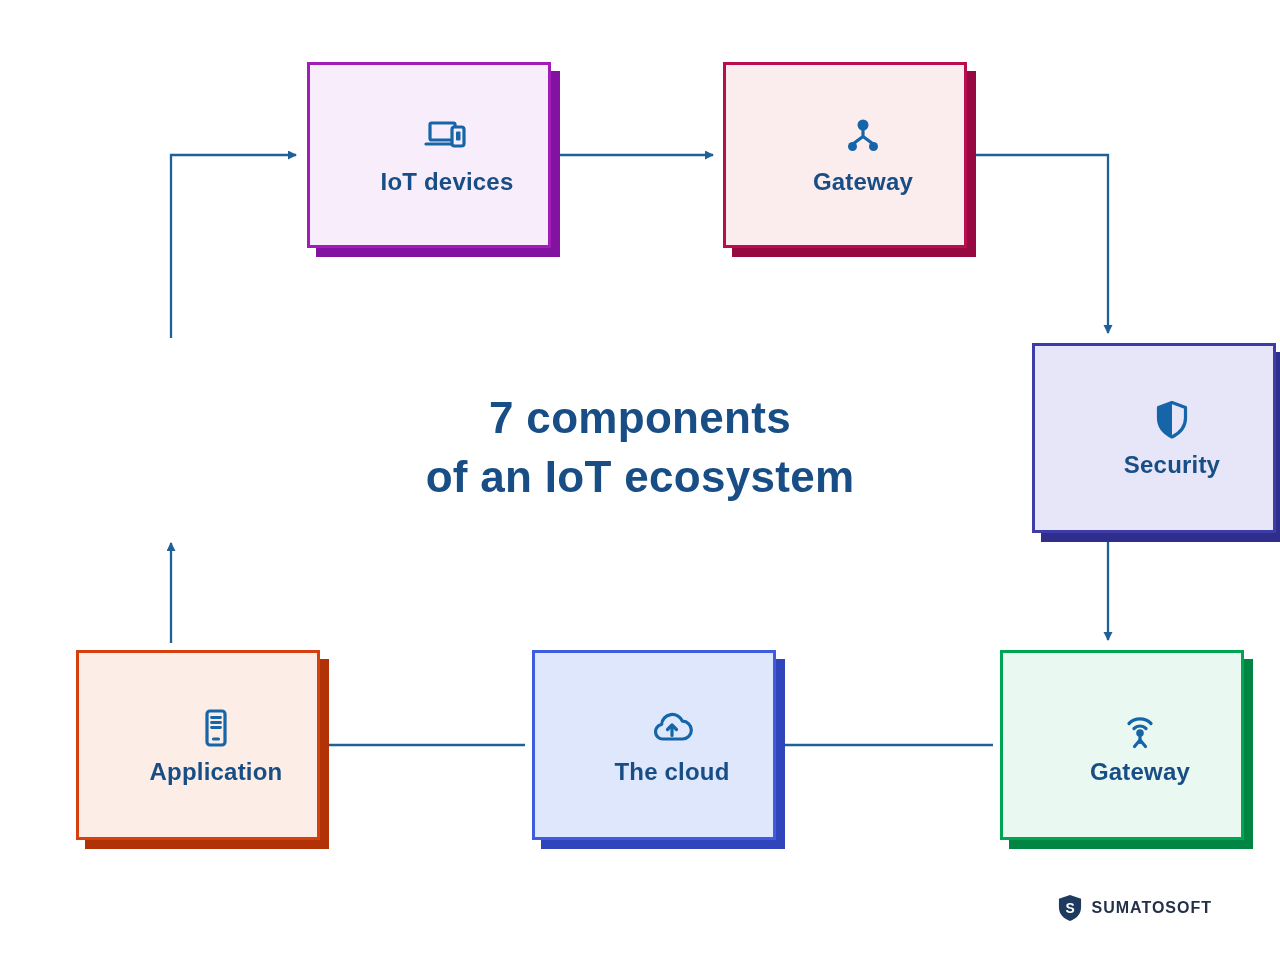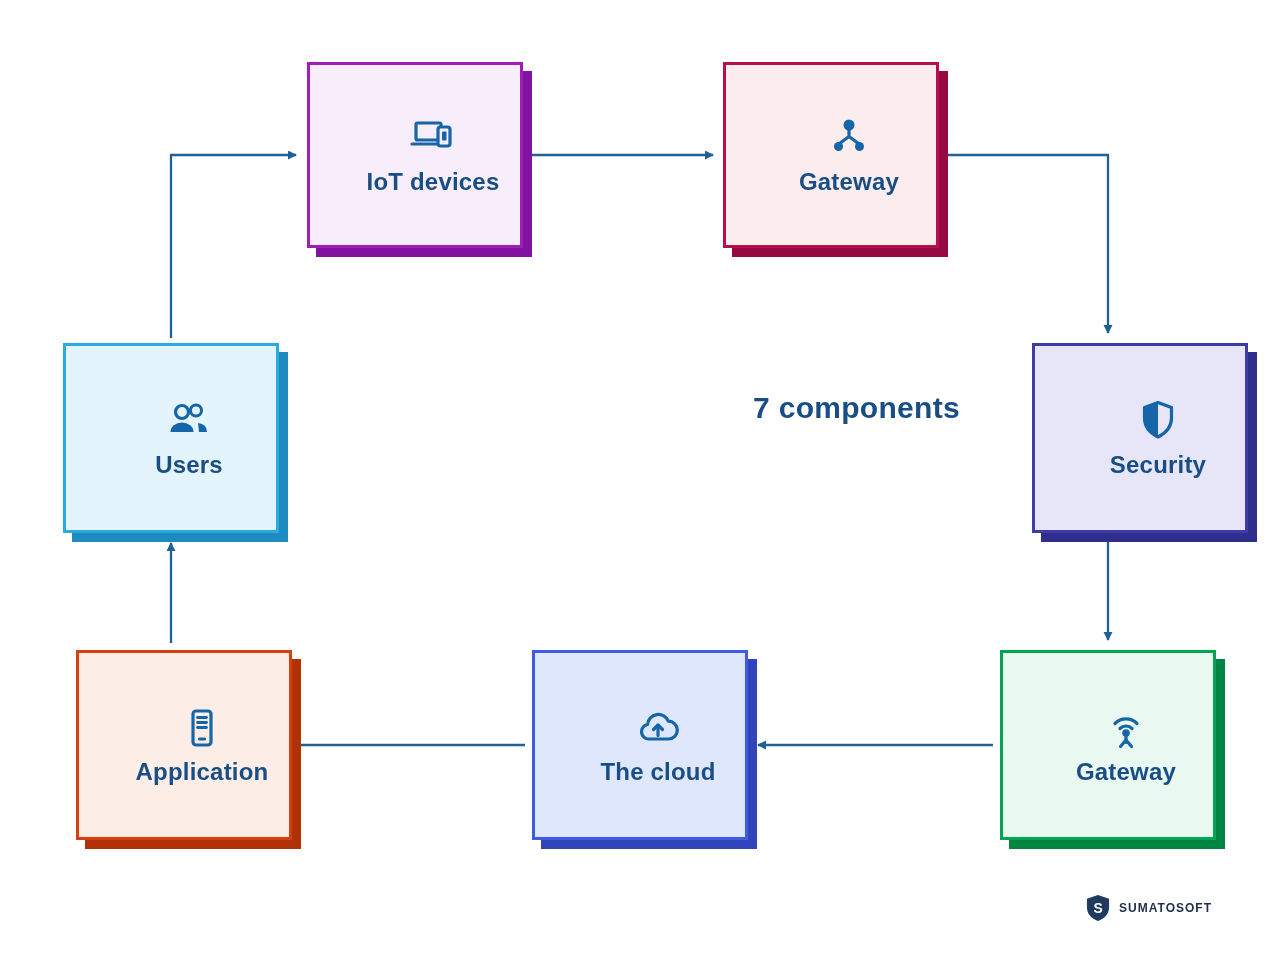--- a/index.html
+++ b/index.html
@@ -2,47 +2,47 @@
 <html style="--arrow: #1F6096; --title-color: #184E85; --label-color: #184E85; --icon-color: #1665A8; --logo-mark: #1E3A5F;"><head>
 <meta charset="utf-8">
 <style>
   html,body{margin:0;padding:0;background:#ffffff;font-family:"Liberation Sans",sans-serif;}
   .stage{position:relative;width:1280px;height:966px;background:#ffffff;overflow:hidden;}
 
   .arrows{position:absolute;inset:0;pointer-events:none;}
 
   .box{
     position:absolute;
-    width:216px;height:188px;
+    width:244px;height:188px;
     background:var(--bg,#eee);
     border:3px solid var(--border,#333);
     box-shadow:9px 9px 0 var(--shadow,rgba(0,0,0,.3));
     display:flex;flex-direction:column;align-items:center;justify-content:center;
     gap:6px;box-sizing:border-box;padding-left:36px;
   }
   .box .icon{width:48px;height:48px;color:var(--icon-color,#1665A8);display:block;}
   .box .icon svg{width:48px;height:48px;display:block;}
   .box .label{
     font-size:24px;font-weight:700;color:var(--label-color,#184E85);
     letter-spacing:.2px;text-align:center;
   }
 
   .title{
     position:absolute;left:320px;top:388px;width:640px;
-    text-align:right;color:var(--title-color,#184E85);
-    font-size:30px;font-weight:700;line-height:1.35;letter-spacing:.3px;
+    text-align:center;color:var(--title-color,#184E85);
+    font-size:44px;font-weight:700;line-height:1.35;letter-spacing:.3px;
   }
 
   .logo{
     position:absolute;right:68px;top:894px;
     display:flex;align-items:center;gap:9px;
   }
   .logo-icon svg{display:block;}
   .logo-text{
-    font-size:12px;font-weight:700;letter-spacing:1px;color:#22304A;
+    font-size:16px;font-weight:700;letter-spacing:1px;color:#22304A;
   }
 </style>
 </head>
 <body>
 
 <div class="stage">
 
   <svg class="arrows" width="1280" height="966" viewBox="0 0 1280 966">
     <defs>
       <marker id="ah" markerUnits="userSpaceOnUse" markerWidth="12" markerHeight="12" refX="8" refY="4.5" orient="auto">
@@ -55,20 +55,21 @@
       <path d="M946 155 L1108 155 L1108 333" marker-end="url(#ah)"></path>
       <path d="M1108 540 L1108 640" marker-end="url(#ah)"></path>
       <path d="M993 745 L758 745" marker-end="url(#ah)"></path>
       <path d="M525 745 L289 745" marker-end="url(#ah)"></path>
       <path d="M171 643 L171 543" marker-end="url(#ah)"></path>
     </g>
   </svg>
 
   <div class="title">
     <div>7 components</div>
+    <div>of an IoT ecosystem</div>
   </div>
 
   <div class="box" style="left: 307px; top: 62px; height: 186px; --border: #A21CB8; --bg: #F8EDFB; --shadow: #8212A0;">
     <span class="icon">
       <svg viewBox="0 0 48 48" fill="none" stroke="currentColor" stroke-width="3.2">
         <rect x="7" y="9" width="25" height="17" rx="1.5"></rect>
         <path d="M3 30 H30" stroke-linecap="round"></path>
         <rect x="29" y="13" width="12" height="19" rx="2.5" style="fill:var(--bg,#fff)"></rect>
         <rect x="33" y="17.5" width="4.5" height="9" rx="1" fill="currentColor" stroke="none"></rect>
       </svg>
@@ -126,31 +127,20 @@
     <span class="icon">
       <svg viewBox="0 0 48 48" fill="none" stroke="currentColor" stroke-width="3.2" stroke-linecap="round">
         <rect x="15" y="7" width="18" height="34" rx="3"></rect>
         <path d="M19.5 13.5 H28.5 M19.5 18.5 H28.5 M19.5 23.5 H28.5" stroke-width="2.8"></path>
         <path d="M21.5 35 H26.5"></path>
       </svg>
     </span>
     <div class="label">Application</div>
   </div>
 
-  <div class="box" style="left: 63px; top: 343px; height: 190px; --border: #29ABE2; --bg: #E4F4FC; --shadow: #1D8BC0;">
-    <span class="icon">
-      <svg viewBox="0 0 48 48" fill="none" stroke="currentColor" stroke-width="3.2">
-        <circle cx="31" cy="13.5" r="5.5" stroke-width="3"></circle>
-        <path d="M33 26 Q42 27 42 35 L34 35 Z" fill="currentColor" stroke="none"></path>
-        <circle cx="17" cy="15" r="6.5" style="fill:var(--bg,#fff)"></circle>
-        <path d="M5.5 35 A11.5 9.5 0 0 1 28.5 35 Z" fill="currentColor" stroke="none"></path>
-      </svg>
-    </span>
-    <div class="label">Users</div>
-  </div>
 
   <div class="logo">
     <span class="logo-icon">
       <svg width="24" height="28" viewBox="0 0 26 30">
         <path d="M13 1 L25 5 V14 C25 22 20 26.5 13 29 C6 26.5 1 22 1 14 V5 Z" style="fill:var(--logo-mark,#1E3A5F)"></path>
         <text x="13" y="20.5" text-anchor="middle" font-size="15" font-weight="bold" fill="#ffffff" font-family="Liberation Sans, sans-serif">S</text>
       </svg>
     </span>
     <span class="logo-text">SUMATOSOFT</span>
   </div>

